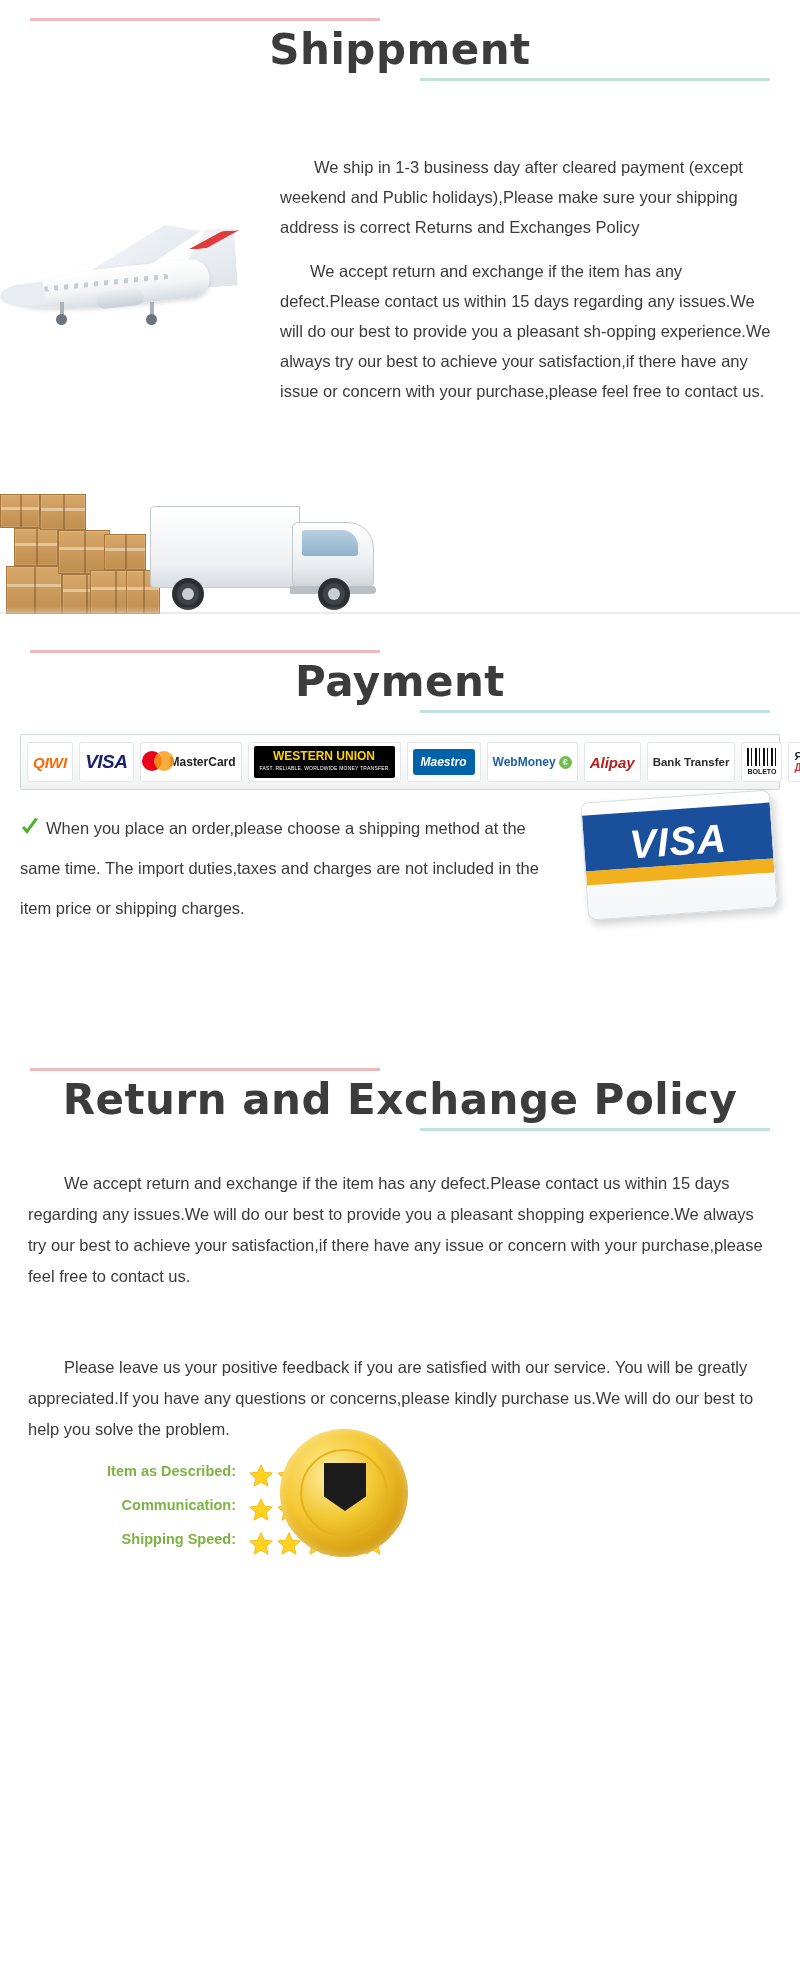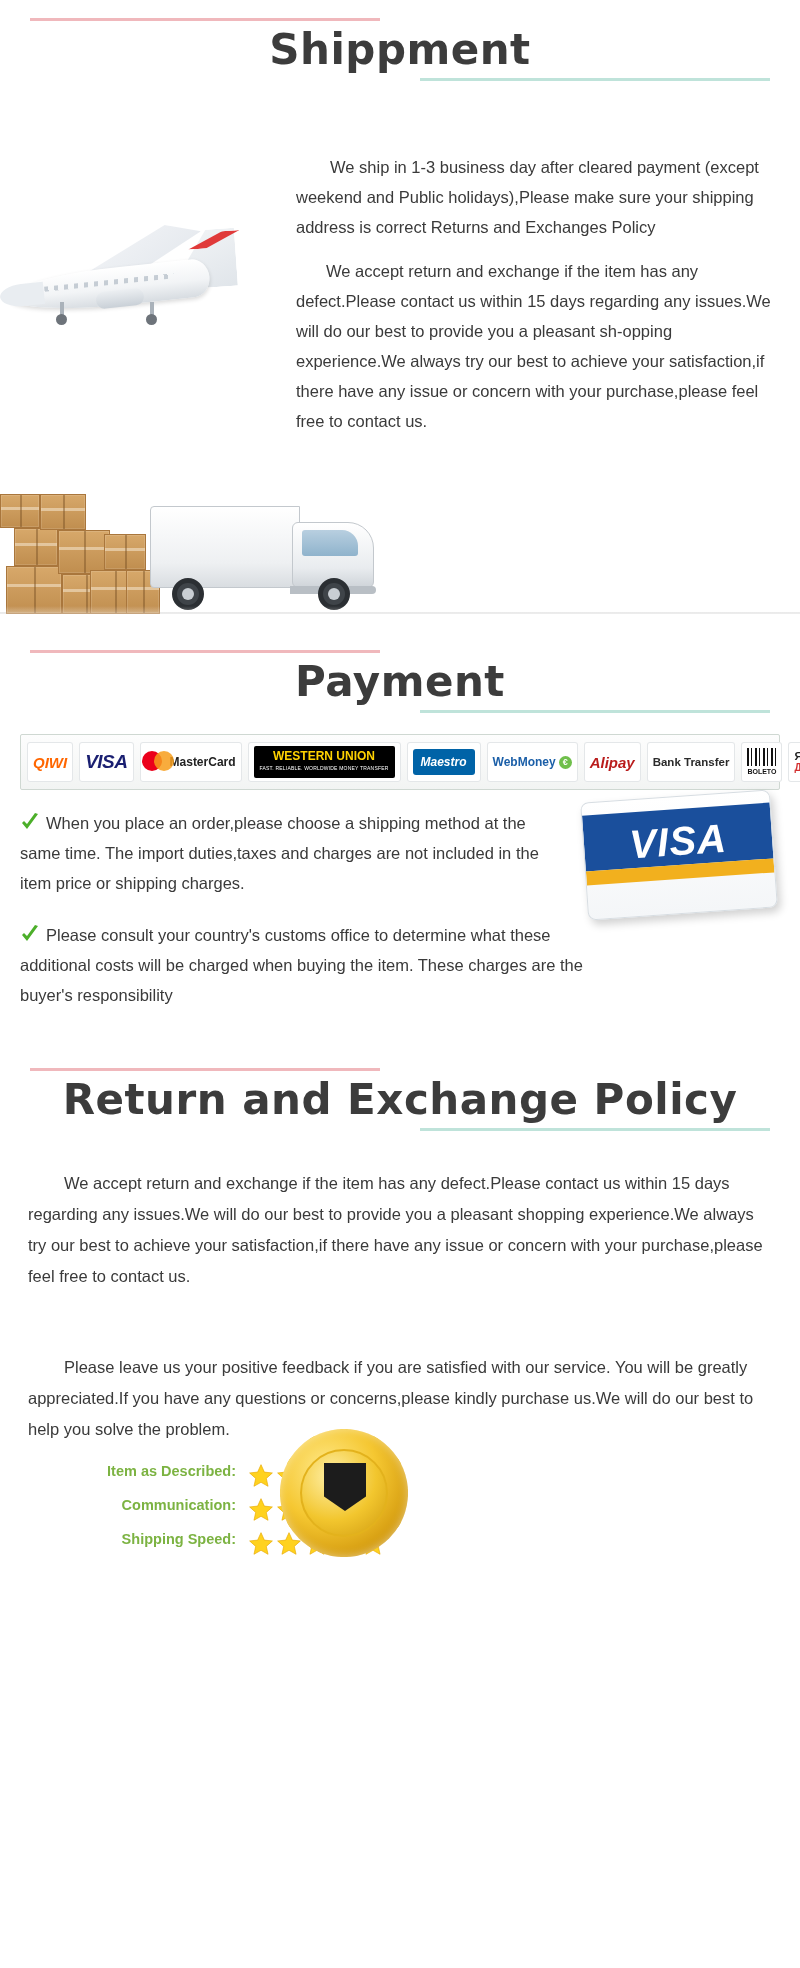--- a/index.html
+++ b/index.html
@@ -68,21 +68,21 @@
   }
   .ship-text {
     position: absolute;
     left: 280px;
     top: 60px;
     width: 500px;
     font-size: 16.5px;
     line-height: 30px;
     color: #3a3a3a;
   }
-  .ship-text p { margin: 0 0 14px 16px; text-indent: 34px; }
+  .ship-text p { margin: 0 0 14px 0; text-indent: 34px; }
   .ship-text p.p2 { text-indent: 30px; }
 
   
   .plane {
     position: absolute;
     left: 0px;
     top: 80px;
     width: 260px;
     height: 200px;
   }
@@ -299,21 +299,21 @@
   .logo-yandex b { display:block; color:#222; font-size: 11px;}
 
   .pay-body {
     position: relative;
     padding: 18px 20px 10px 20px;
     min-height: 260px;
   }
   .pay-para {
     width: 545px;
     font-size: 16.5px;
-    line-height: 30px;
+    line-height: 40px;
     color: #3a3a3a;
     margin: 0 0 22px 0;
     position: relative;
   }
   .check {
     display: inline-block;
     width: 20px; height: 20px;
     margin-right: 6px;
     vertical-align: -3px;
     position: relative;
@@ -548,27 +548,20 @@
     </div>
 
     <p class="pay-para">
       <span class="check">
         <svg width="20" height="20" viewBox="0 0 20 20">
             <path d="M2 11 L7 17 L18 2 L15 1 L7 12 L4 9 Z" fill="#4caf2a"></path>
           </svg>
       </span><span>When you place an order,please choose a shipping method at the same time. The import duties,taxes and charges are not included in the item price or shipping charges.</span>
     </p>
 
-    <p class="pay-para" style="width:600px;">
-      <span class="check">
-        <svg width="20" height="20" viewBox="0 0 20 20">
-            <path d="M2 11 L7 17 L18 2 L15 1 L7 12 L4 9 Z" fill="#4caf2a"></path>
-          </svg>
-      </span><span>Please consult your country's customs office to determine what these additional costs will be charged when buying the item. These charges are the buyer's responsibility</span>
-    </p>
   </div>
 
   <div class="section-head">
     <div class="rule-top"></div>
     <h2>Return and Exchange Policy</h2>
     <div class="rule-bottom"></div>
   </div>
   <div class="ret-body">
     <p>We accept return and exchange if the item has any defect.Please contact us within 15 days regarding any issues.We will do our best to provide you a pleasant shopping experience.We always try our best to achieve your satisfaction,if there have any issue or concern with your purchase,please feel free to contact us.</p>
   </div>

